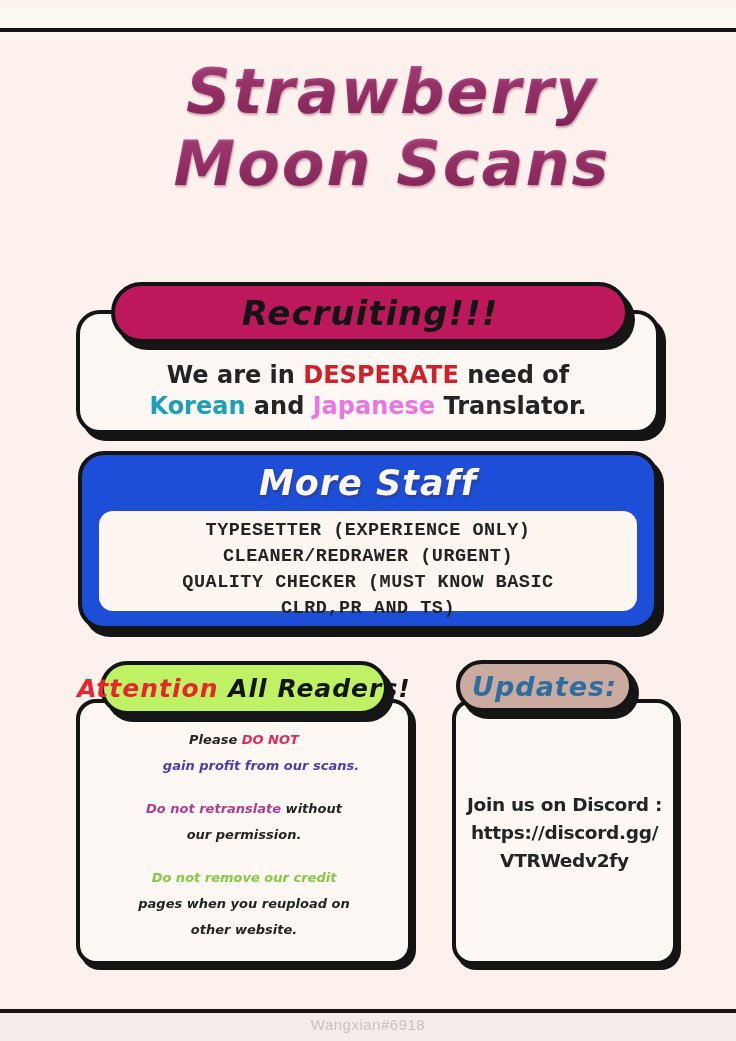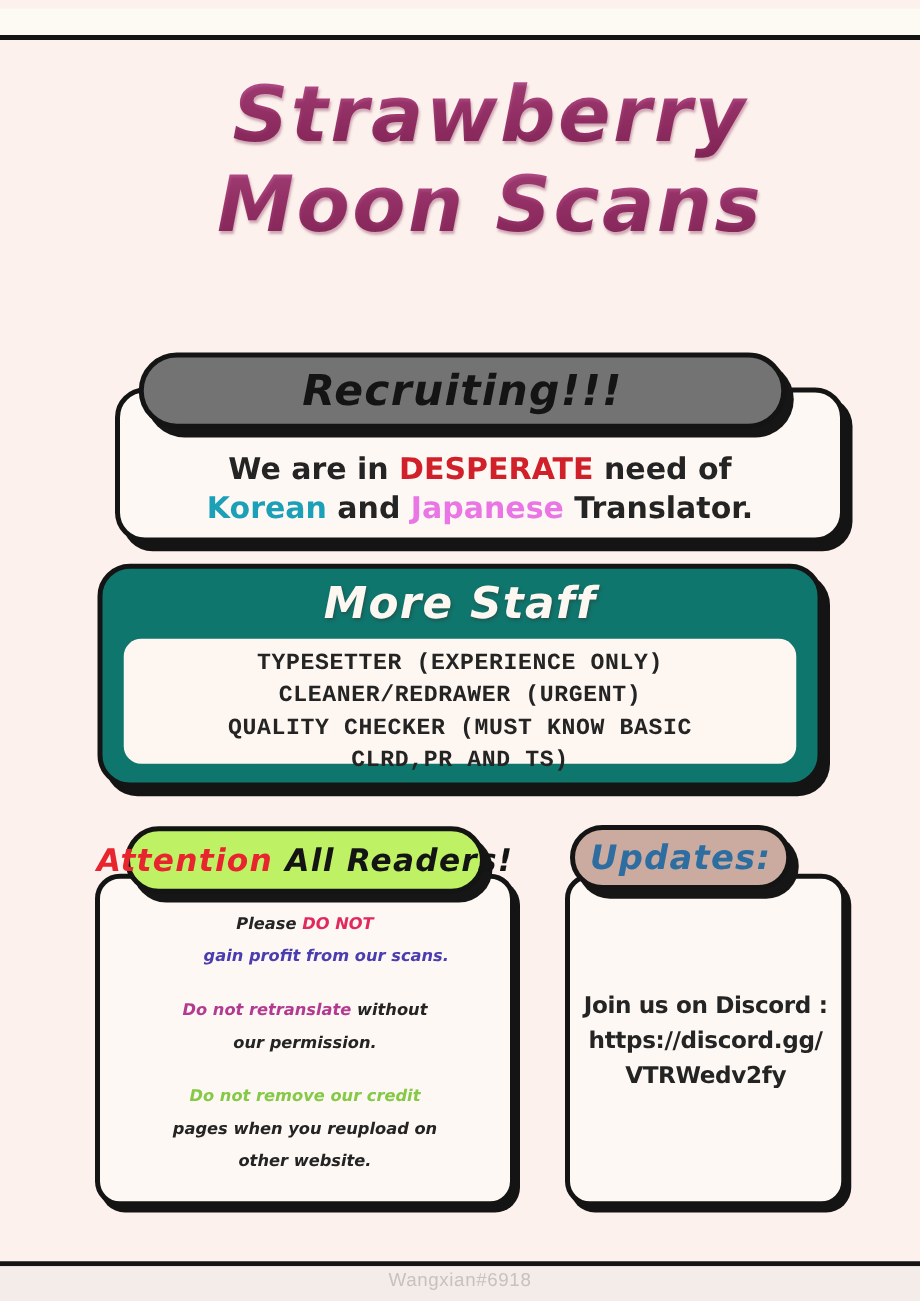--- a/index.html
+++ b/index.html
@@ -36,21 +36,21 @@
     box-shadow:6px 7px 0 #141414;box-sizing:border-box;
   }
   .pill{
     position:absolute;border:4px solid #141414;border-radius:44px;
     box-shadow:6px 7px 0 #161616;box-sizing:border-box;
     display:flex;align-items:center;justify-content:center;
   }
   .script{font-style:italic;font-weight:bold;letter-spacing:1px;}
   .comic{font-weight:bold;color:#242424;}
   
-  .recruit-card{left:92px;top:310px;width:584px;height:124px;}
+  .recruit-card{left:76px;top:310px;width:584px;height:124px;}
   .recruit-body{margin:0;padding-top:46px;text-align:center;font-size:24px;line-height:31px;}
   .recruit-pill{left:111px;top:282px;width:518px;height:61px;background:#f7d2dc;}
   .recruit-pill .script{font-size:34px;color:#141414;}
   
   .staff-card{left:78px;top:451px;width:580px;height:179px;background:#c9aba1;border-radius:26px;}
   .staff-title{
     position:absolute;left:0;top:8px;width:100%;text-align:center;
     font-size:35px;color:#fdf7f1;text-shadow:1px 2px 3px rgba(60,30,20,.35);
   }
   .staff-inner{
@@ -81,25 +81,25 @@
   <div class="rule rule-top"></div>
 
   <div class="logo">
     <div class="logo-line">Strawberry</div>
     <div class="logo-line">Moon Scans</div>
   </div>
 
   <div class="card recruit-card">
     <p class="recruit-body comic"><span>We are in </span><span style="color: rgb(208, 32, 42);">DESPERATE</span><span> need of</span><br><span style="color: rgb(27, 160, 184);">Korean</span><span> and </span><span style="color: rgb(234, 117, 228);">Japanese</span><span> Translator.</span></p>
   </div>
-  <div class="pill recruit-pill" style="background-color: #737373;">
+  <div class="pill recruit-pill" style="background-color: #be185d;">
     <span class="script">Recruiting!!!</span>
   </div>
 
-  <div class="card staff-card" style="background-color: #0f766e;">
+  <div class="card staff-card" style="background-color: #1d4ed8;">
     <div class="staff-title script">More Staff</div>
     <div class="staff-inner">
       <div class="staff-line comic">TYPESETTER (EXPERIENCE ONLY)</div>
       <div class="staff-line comic">CLEANER/REDRAWER (URGENT)</div>
       <div class="staff-line comic">QUALITY CHECKER (MUST KNOW BASIC</div>
       <div class="staff-line comic">CLRD,PR AND TS)</div>
     </div>
   </div>
 
   <div class="card att-card">

